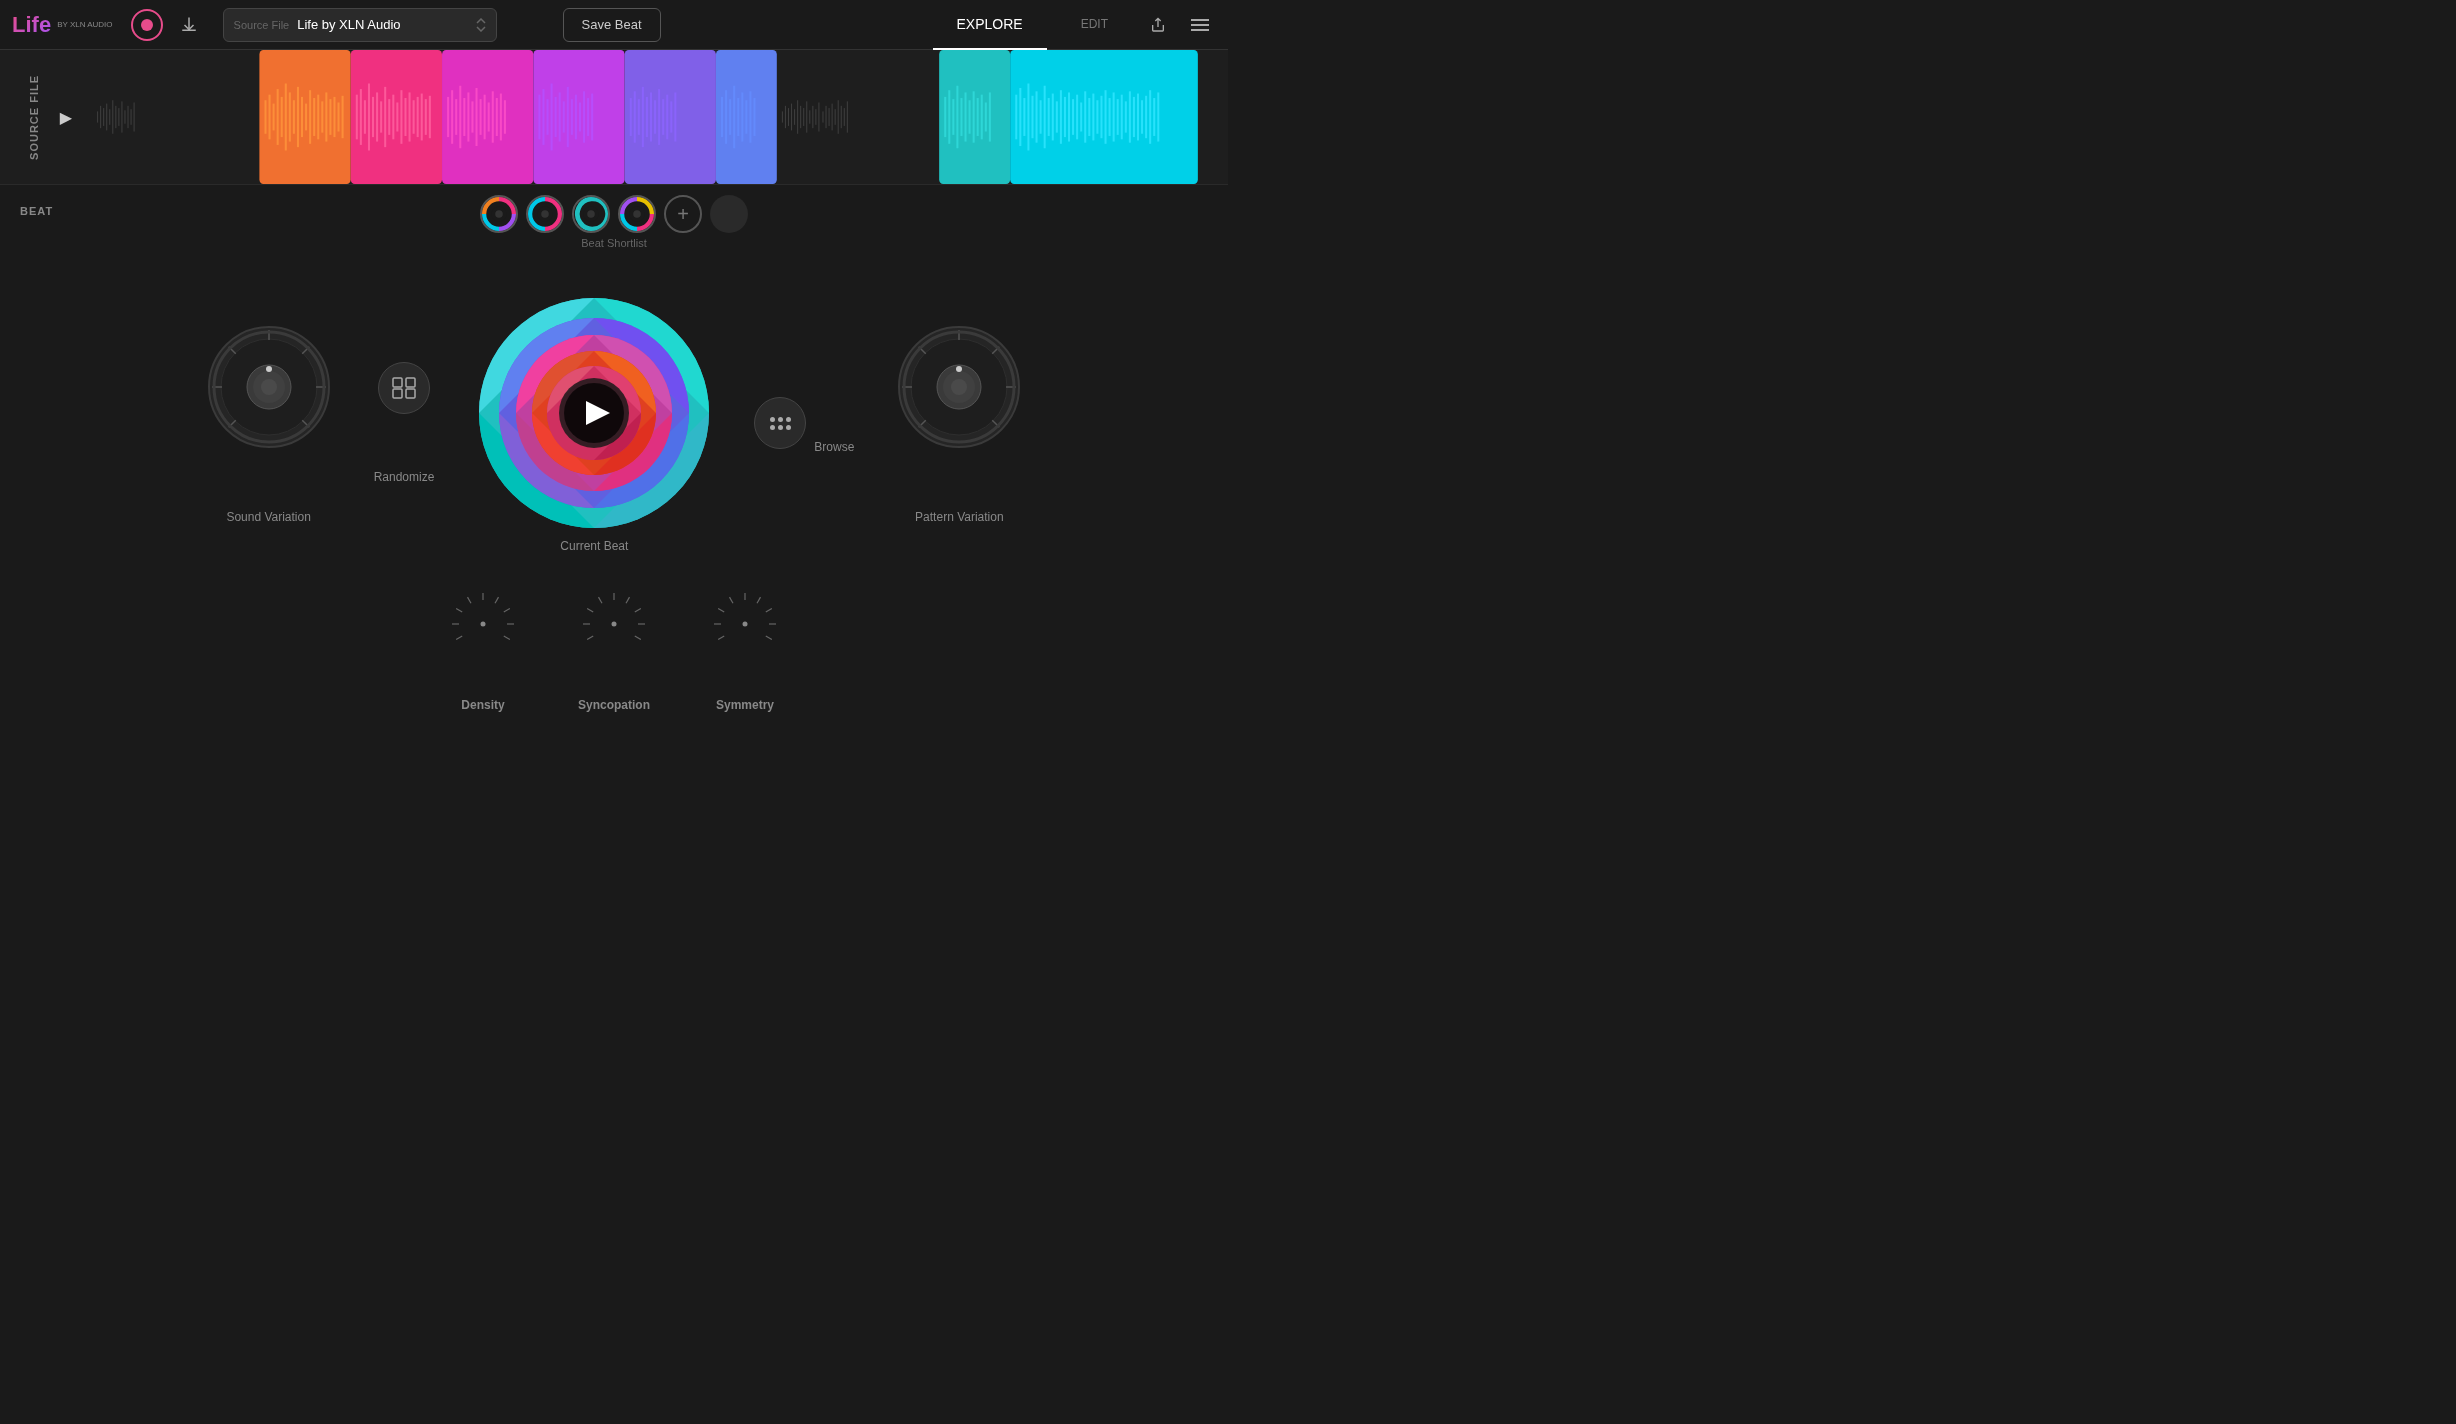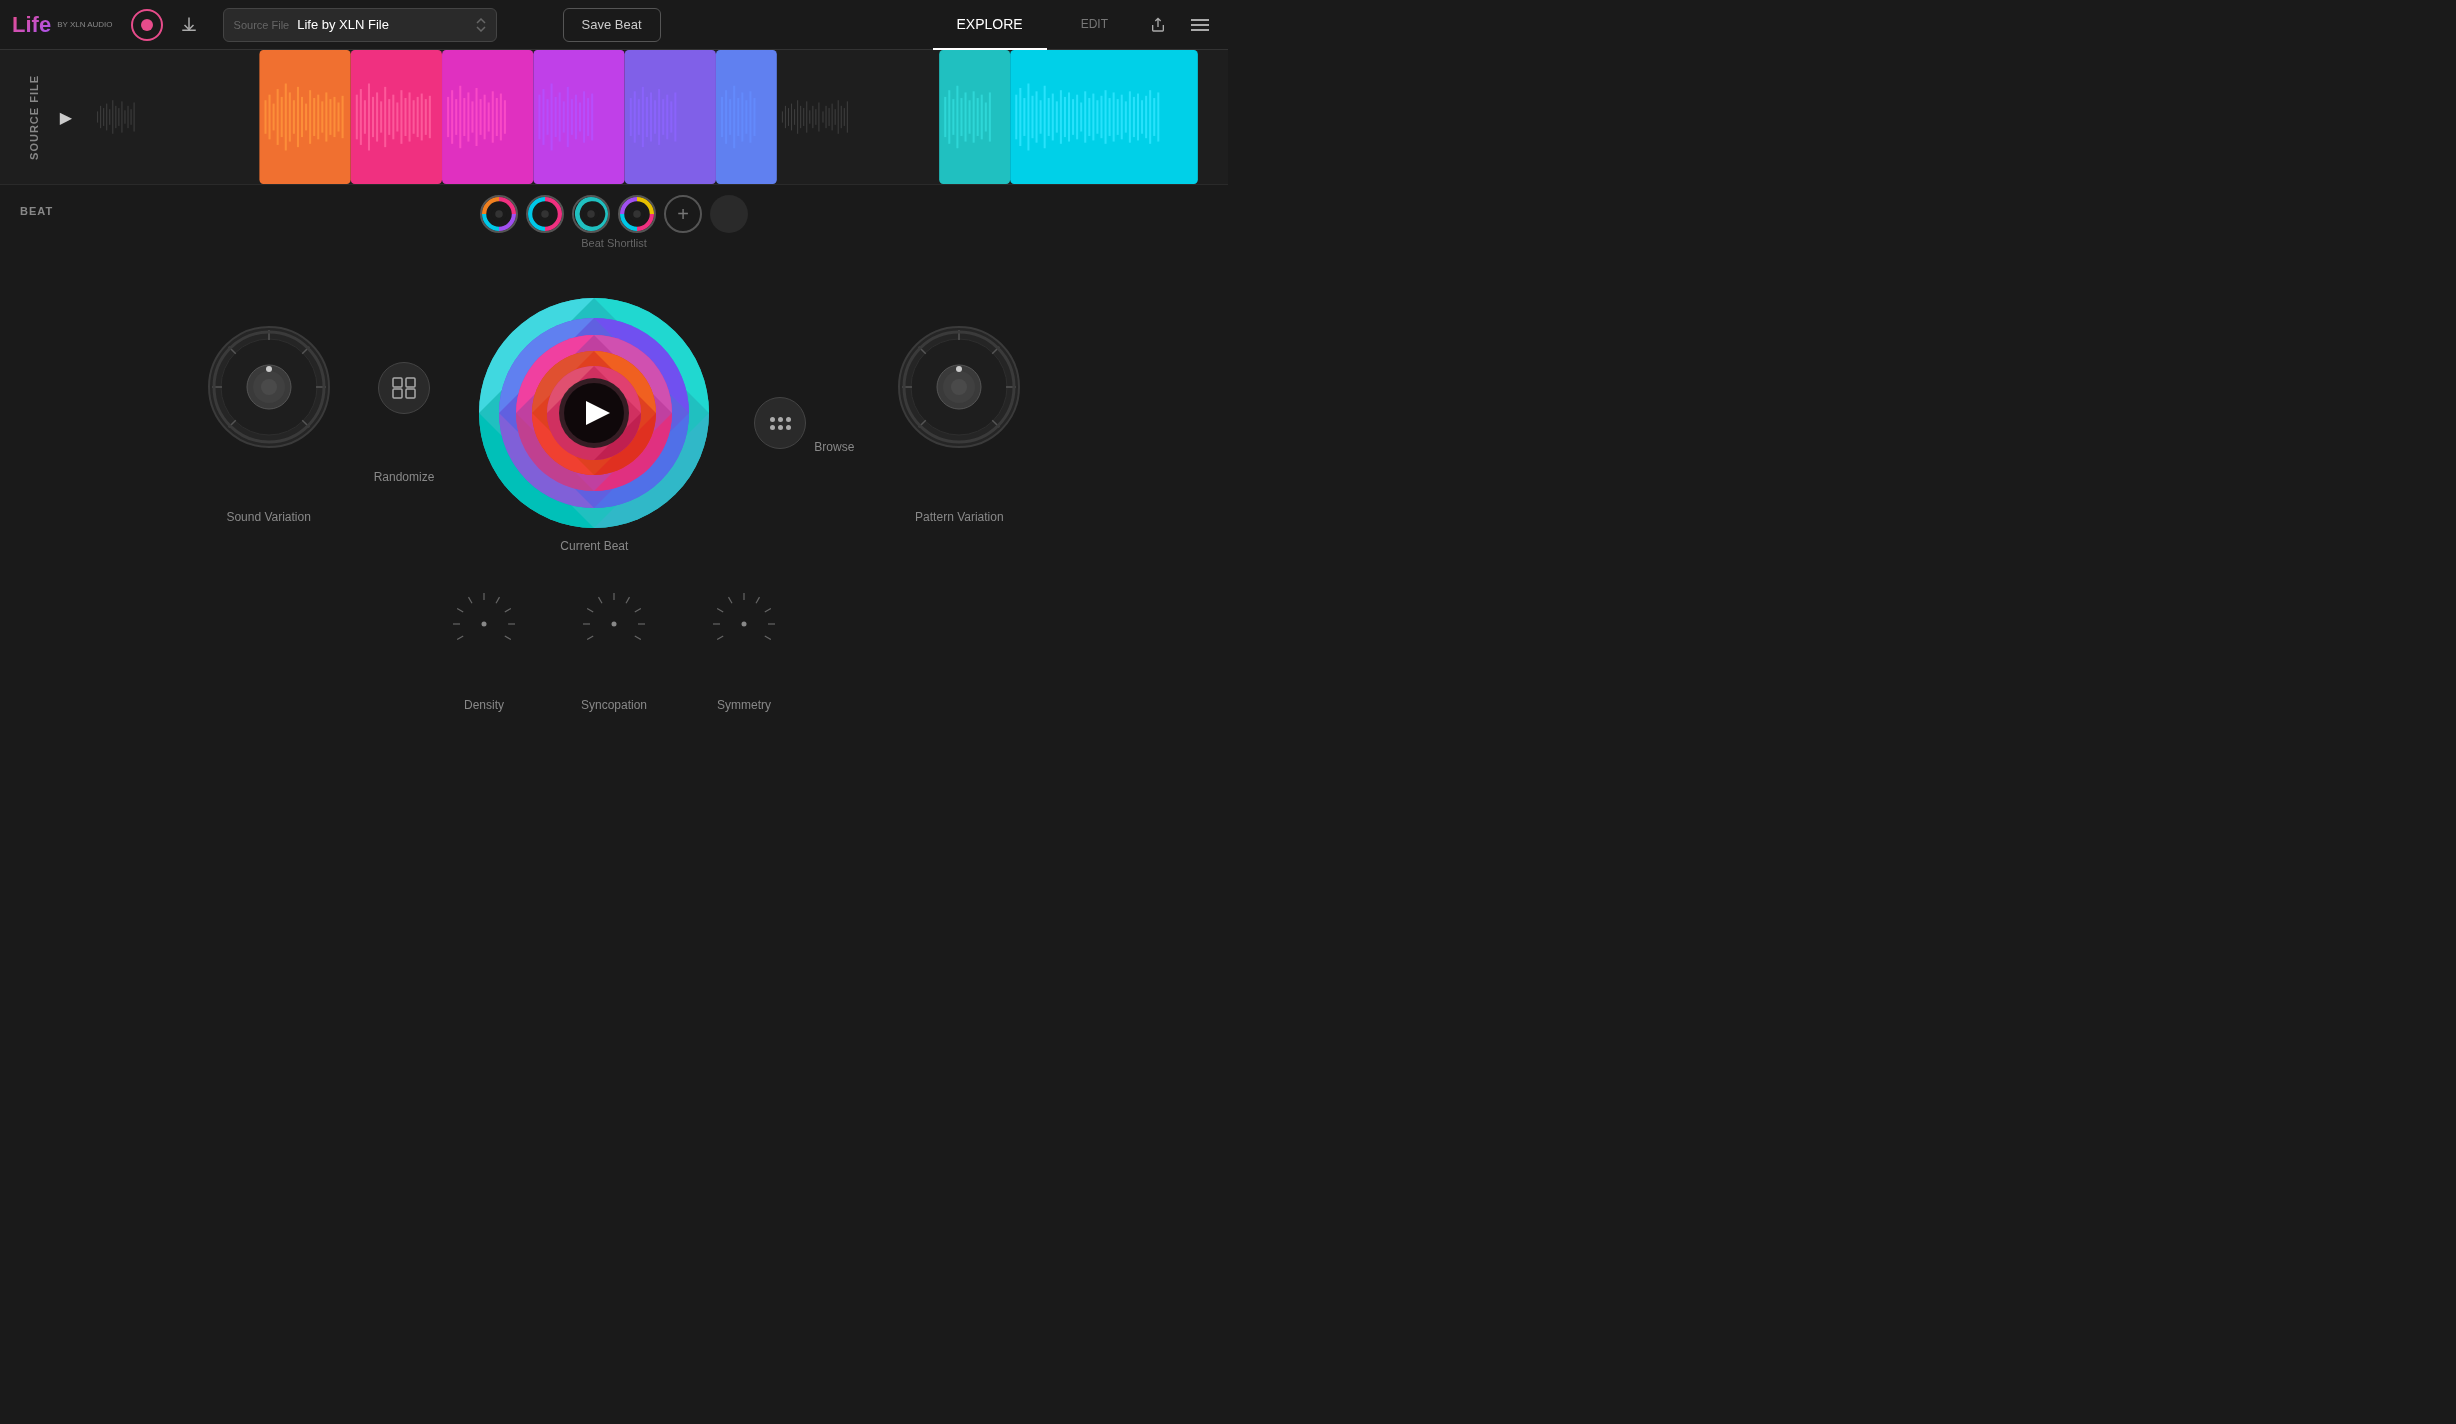--- a/index.html
+++ b/index.html
@@ -356,20 +356,21 @@
       gap: 60px;
       align-items: flex-start;
       justify-content: center;
       margin-top: 4px;
     }
     .small-knob-container {
       display: flex;
       flex-direction: column;
       align-items: center;
       gap: 6px;
+      font-weight: bold;
     }
 
     
     .bottom-bar {
       height: 52px;
       background: #111;
       border-top: 1px solid #2a2a2a;
       display: flex;
       align-items: center;
       padding: 0 12px;
@@ -559,21 +560,21 @@
   </div>
 
   <div class="nav-icon-btn">
     <svg width="18" height="18" viewBox="0 0 24 24" fill="none" stroke="#aaa" stroke-width="2">
       <path d="M12 2v14M6 12l6 6 6-6M3 19h18"></path>
     </svg>
   </div>
 
   <div class="source-file-selector">
     <span class="source-file-label">Source File</span>
-    <span class="source-file-value">Life by XLN File</span>
+    <span class="source-file-value">Life by XLN Audio</span>
     <div class="source-file-arrows">
       <svg width="10" height="6" viewBox="0 0 10 6">
           <path d="M1 5l4-4 4 4" stroke="#666" stroke-width="1.5" fill="none"></path>
         </svg>
       <svg width="10" height="6" viewBox="0 0 10 6">
           <path d="M1 1l4 4 4-4" stroke="#666" stroke-width="1.5" fill="none"></path>
         </svg>
     </div>
   </div>
 

